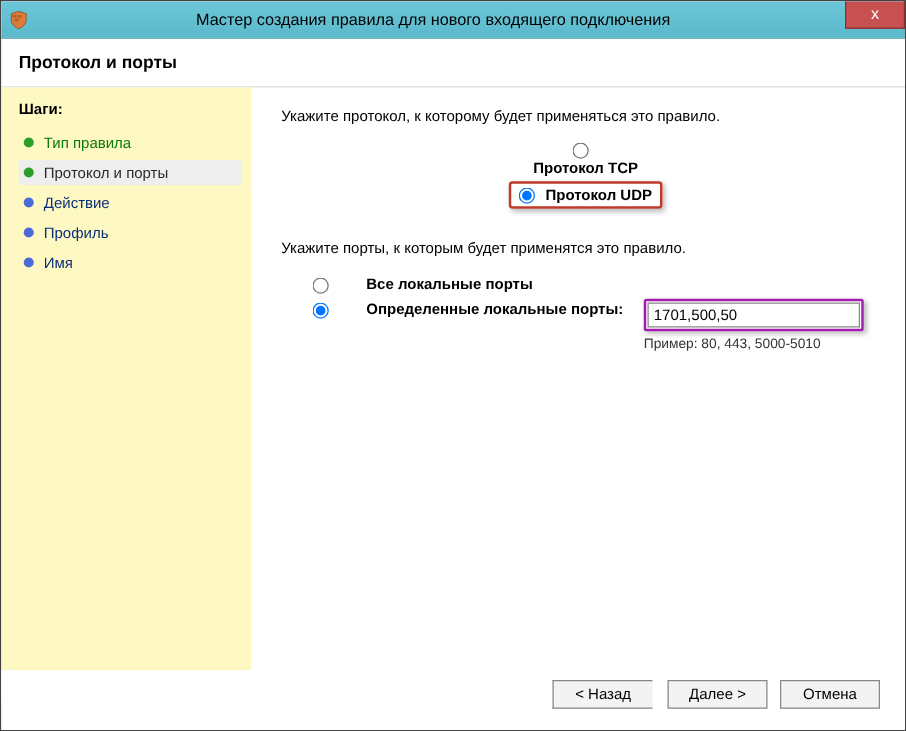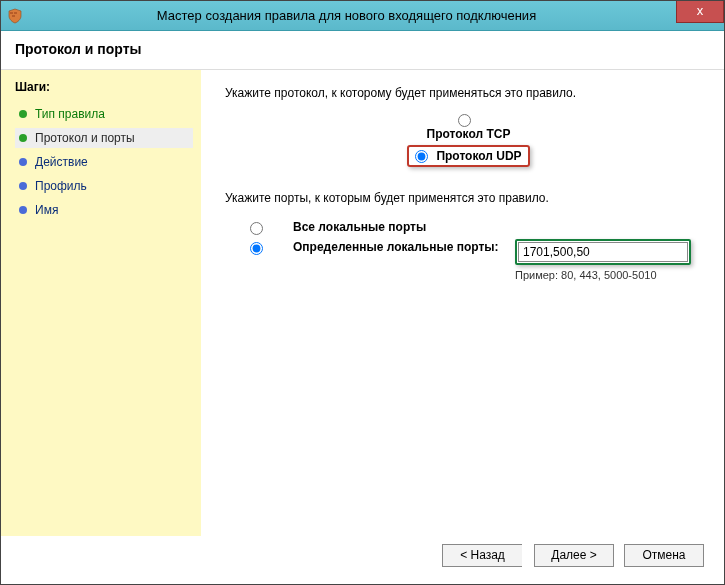--- a/index.html
+++ b/index.html
@@ -136,21 +136,21 @@
     align-items: center;
     width: 260px;
     gap: 27px;
   }
   .ports-row .right {
     margin-left: 10px;
   }
   .ports-input-wrap {
     display: inline-block;
     padding: 1px;
-    border: 2px solid #15803d;
+    border: 2px solid #a21caf;
     border-radius: 2px;
     box-shadow: 2px 2px 4px rgba(0,0,0,0.25);
   }
   .ports-input {
     width: 170px;
     height: 20px;
     border: 1px solid #888;
     padding: 1px 4px;
     font-family: inherit;
     font-size: 12px;

